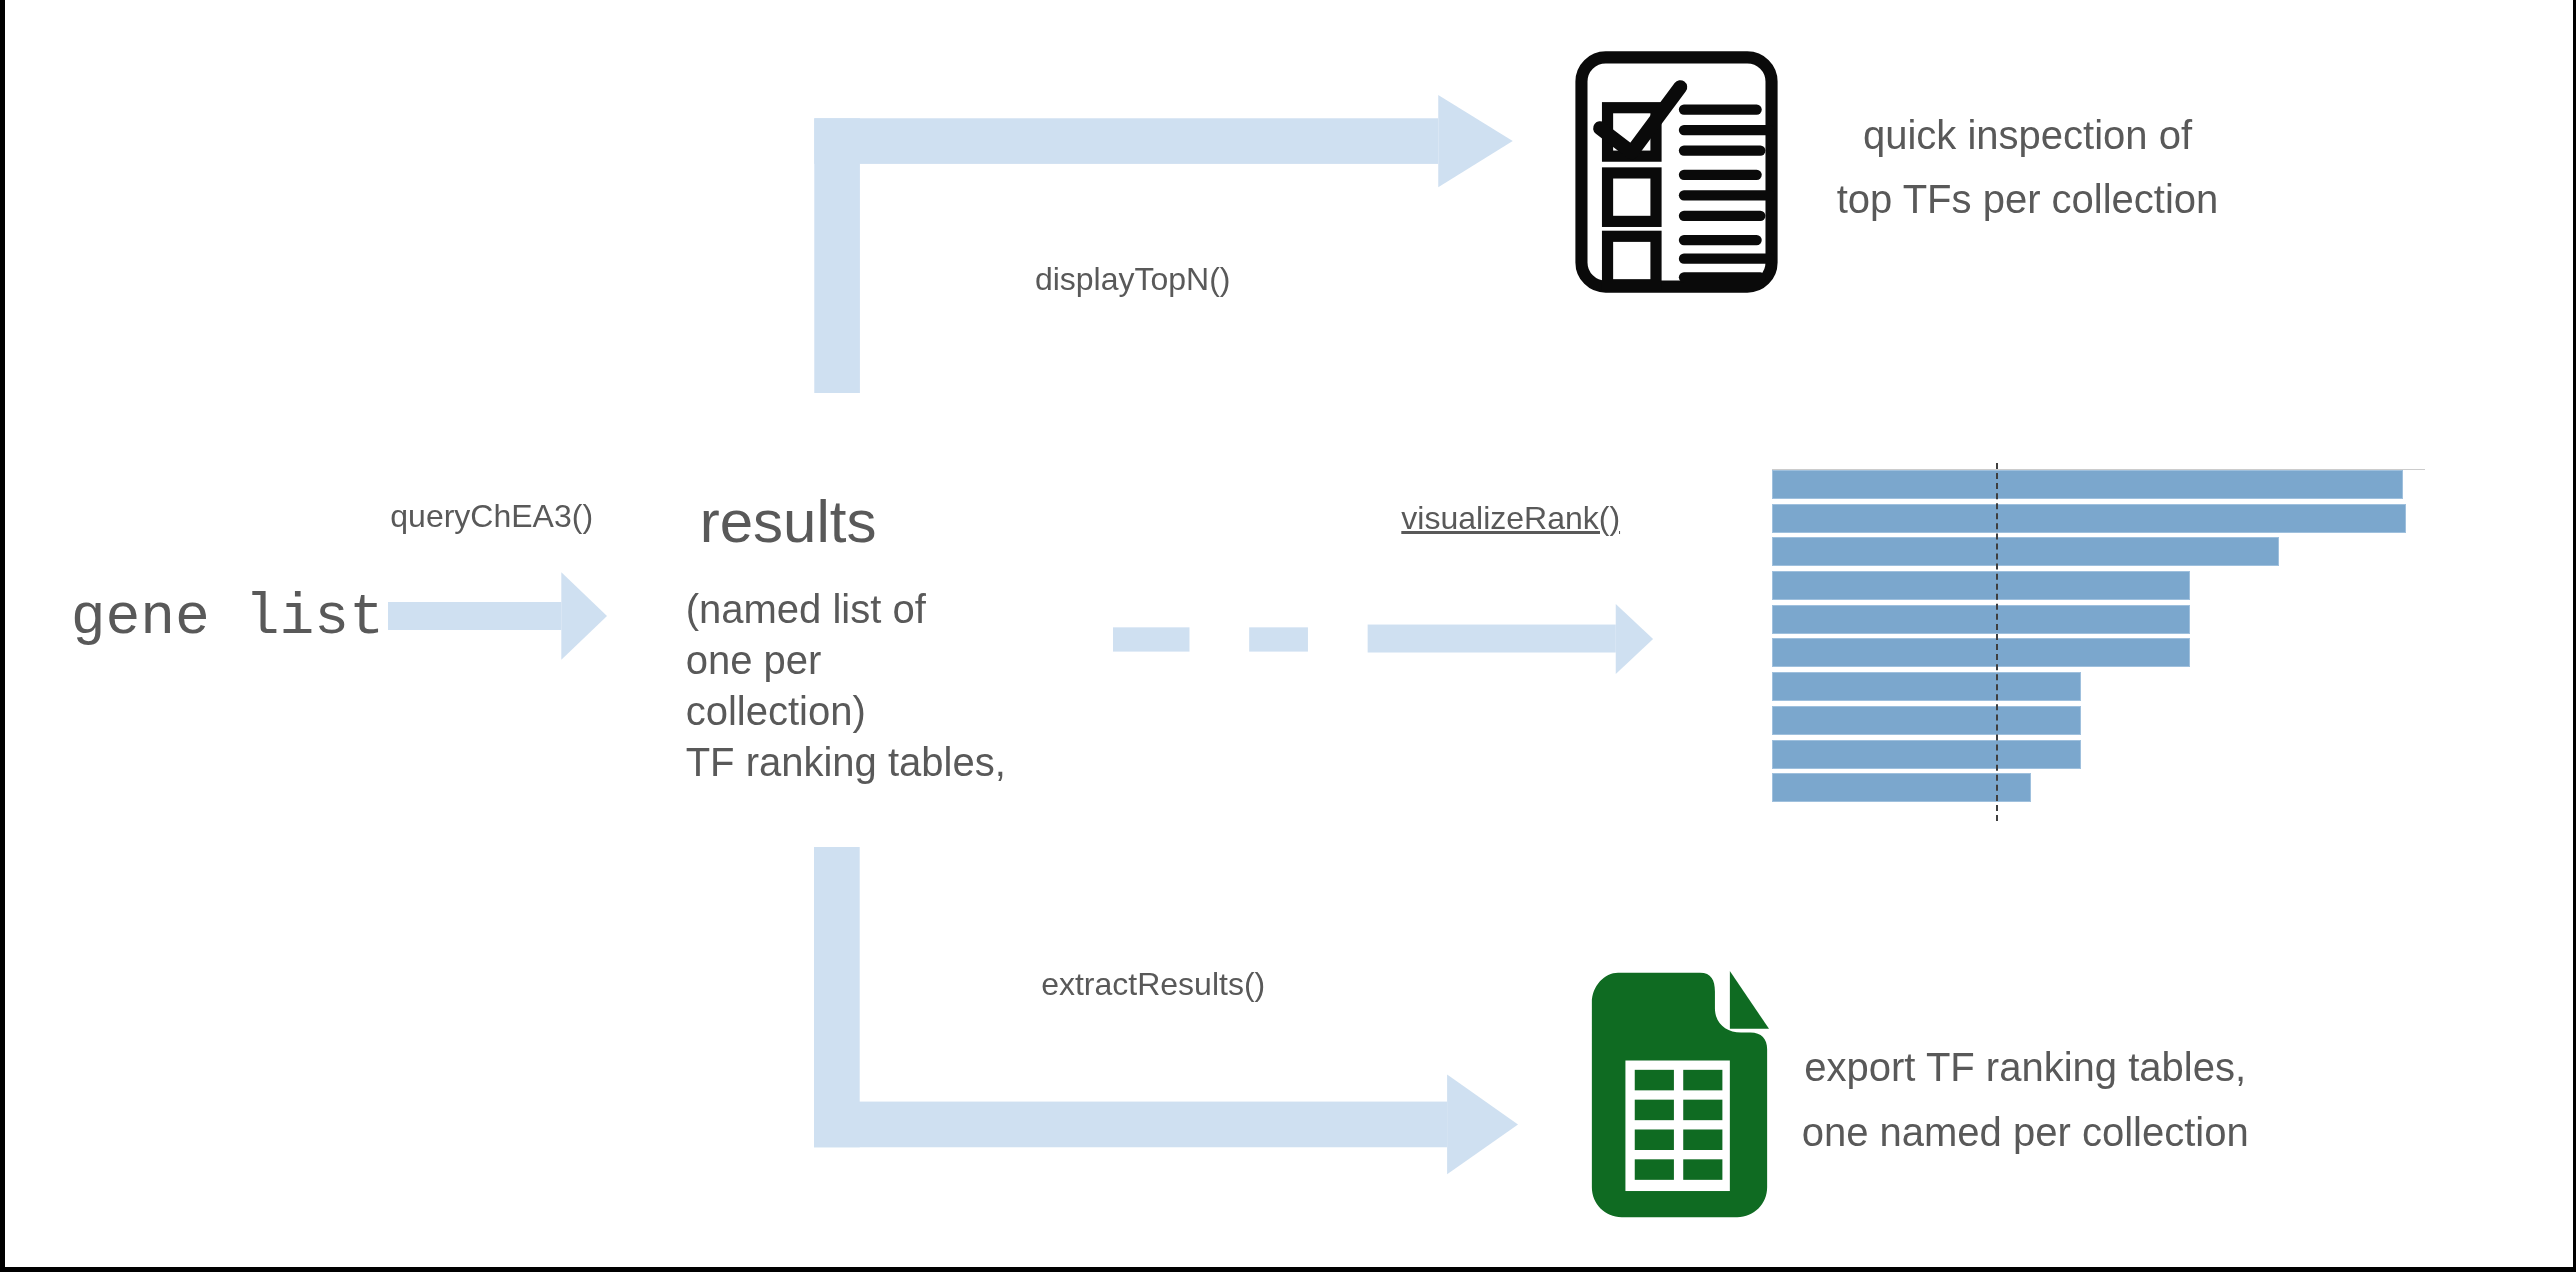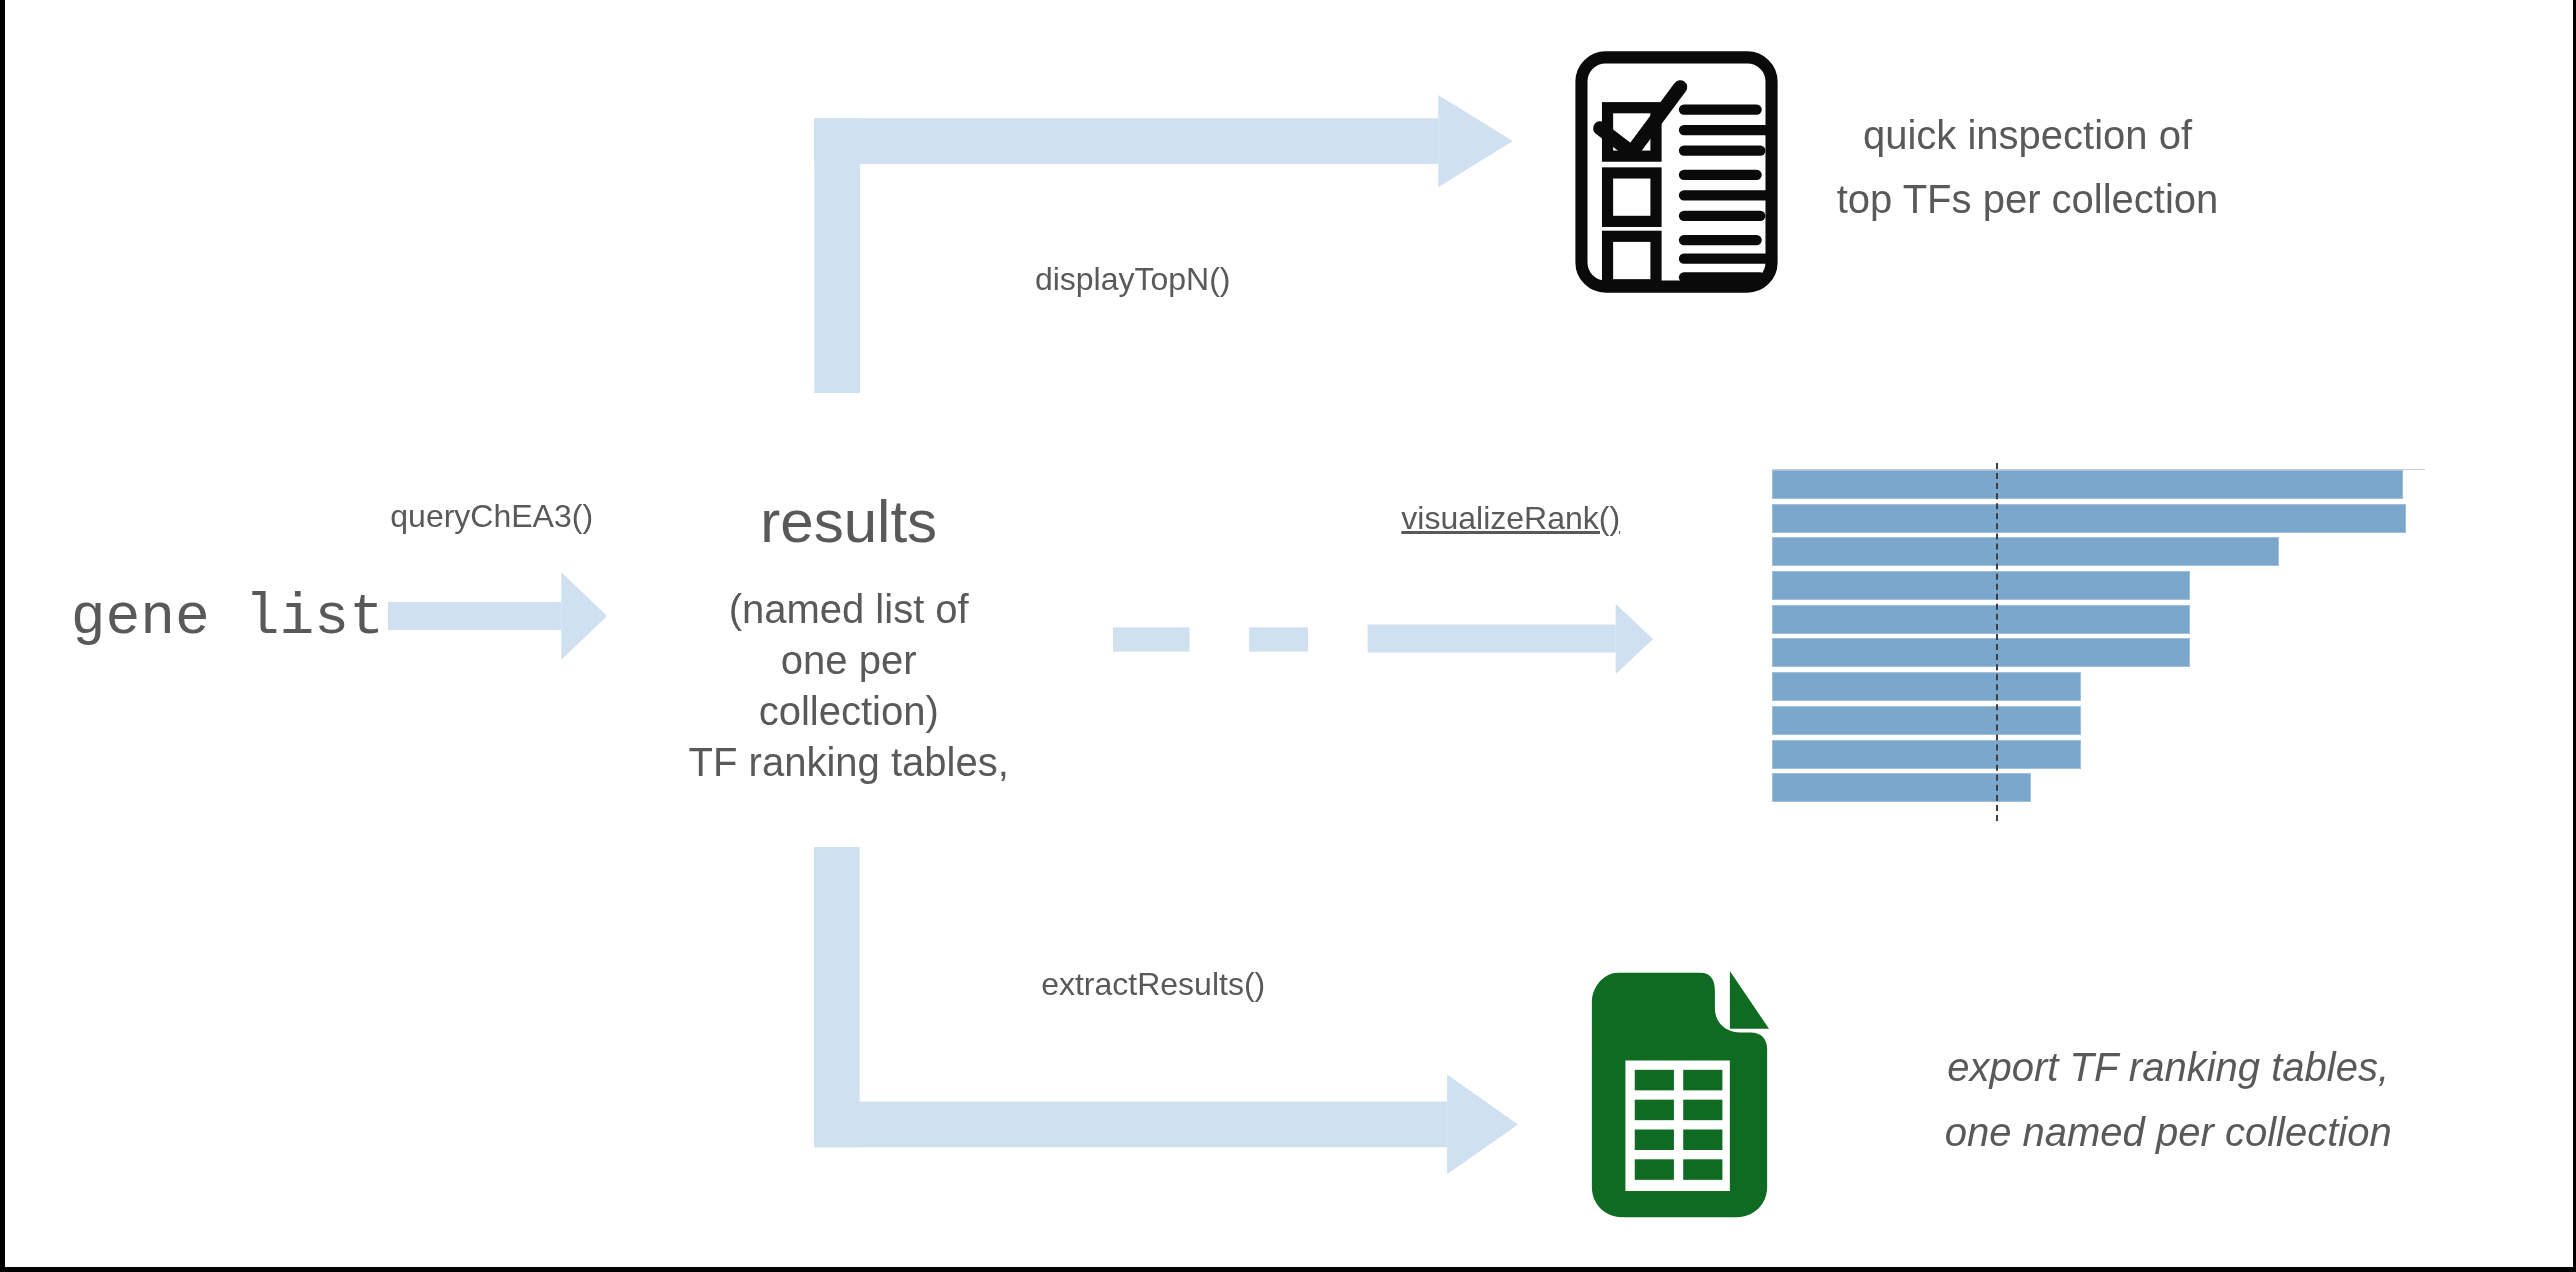--- a/index.html
+++ b/index.html
@@ -3,21 +3,21 @@
 <meta charset="utf-8">
 <style>
   html,body{margin:0;padding:0;background:#000;}
   #canvas{position:relative;width:2576px;height:1273px;background:#000;overflow:hidden;
           font-family:"Liberation Sans","DejaVu Sans",sans-serif;}
   #page{position:absolute;left:4.7px;top:0;right:2.8px;bottom:5.6px;background:#ffffff;}
   .lbl{position:absolute;color:var(--text-gray);}
   .fn{font-size:32px;text-align:center;}
   .big{font-size:58px;}
   .out-text{font-size:40px;line-height:64px;text-align:center;}
-  .center{text-align:center;}
+  .center{text-align:left;}
   svg{position:absolute;display:block;}
   .arrow-fill{fill:var(--arrow-blue);}
   
   #chart{position:absolute;left:1767px;top:469px;width:653px;height:337px;border-top:1.9px solid #cccccc;}
   #chart .bar{height:29px;margin-bottom:4.7px;background:var(--bar-blue);border:0.9px solid #9fc0dd;box-sizing:border-box;}
   #refline{position:absolute;top:-7.5px;height:358px;width:0;border-left:2.8px dashed #3f3f3f;}
 </style>
 </head>
 <body>
 
@@ -121,20 +121,20 @@
           <rect x="100" y="106" width="42" height="22"></rect>
         <rect x="48" y="138" width="42" height="22"></rect>
           <rect x="100" y="138" width="42" height="22"></rect>
         <rect x="48" y="170" width="42" height="22"></rect>
           <rect x="100" y="170" width="42" height="22"></rect>
         <rect x="48" y="202" width="42" height="22"></rect>
           <rect x="100" y="202" width="42" height="22"></rect>
       </g>
     </svg>
 
-    <div class="lbl out-text" style="left:1940px;top:1035px;line-height:65px;font-style:italic;">
+    <div class="lbl out-text" style="left:1797px;top:1035px;line-height:65px;">
       <div>export TF ranking tables,</div>
       <div>one named per collection</div>
     </div>
 
   </div>
 </div>
 
 
 </body></html>

